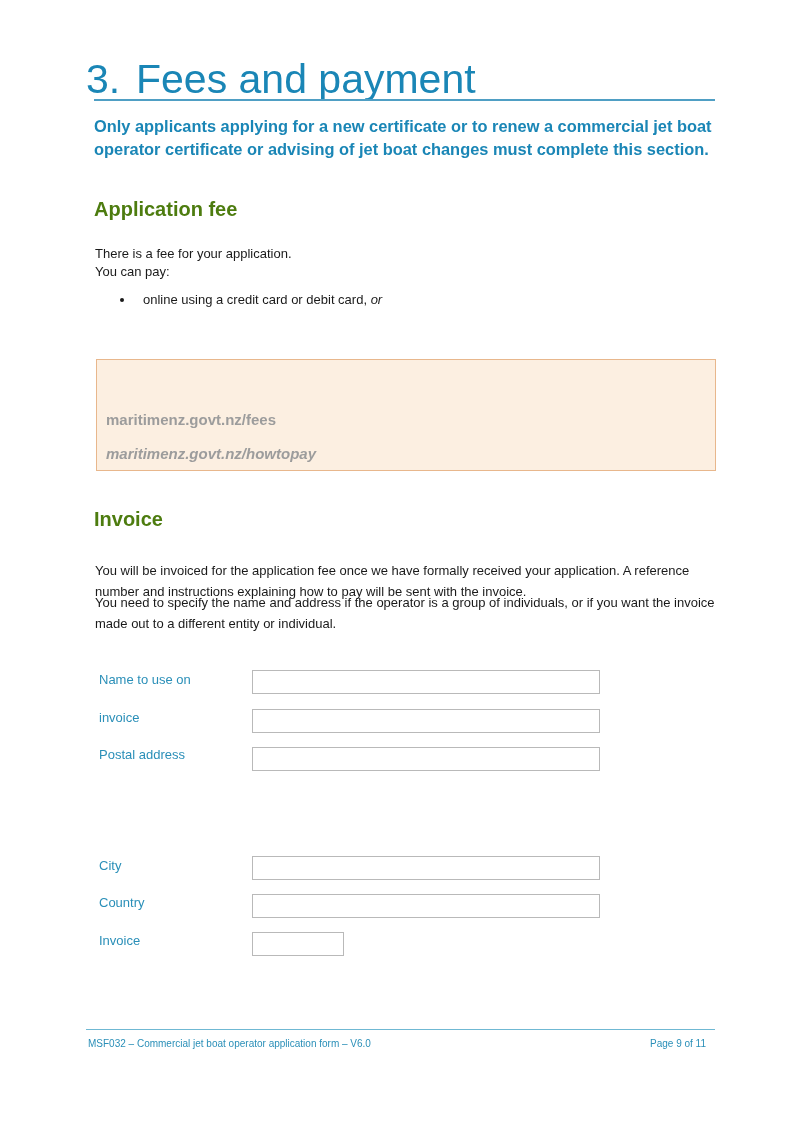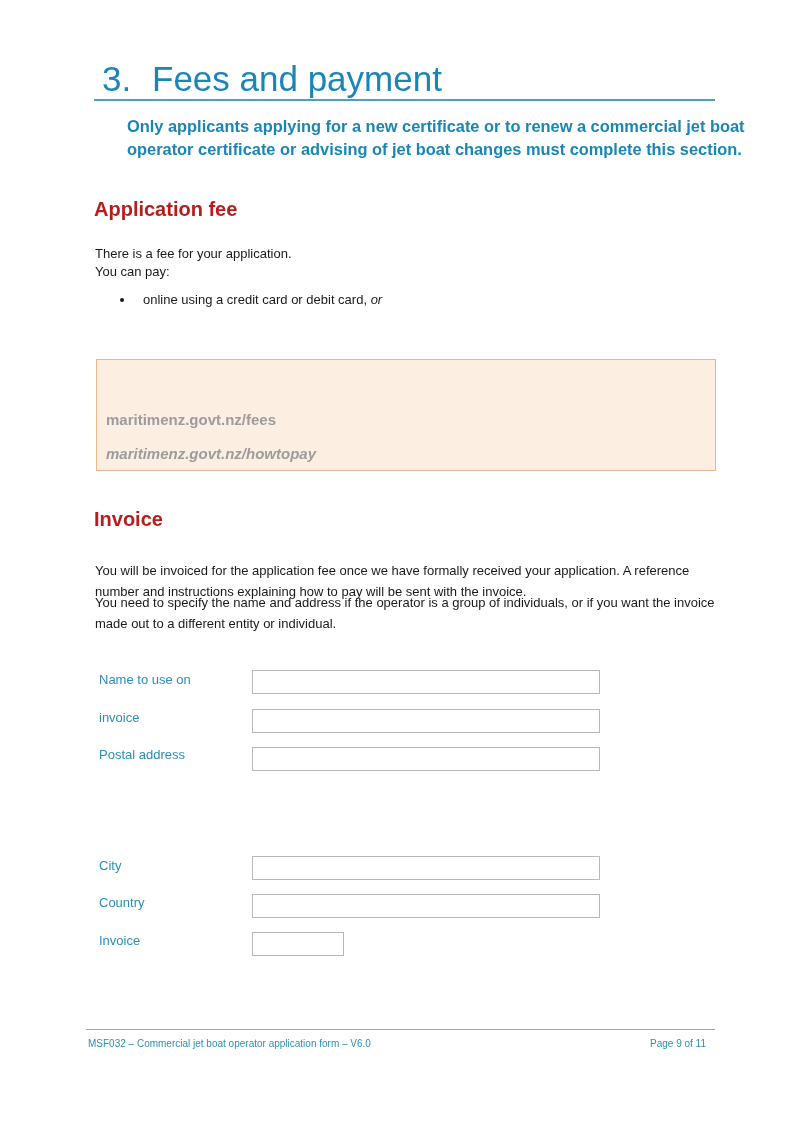--- a/index.html
+++ b/index.html
@@ -1,33 +1,33 @@
 <!DOCTYPE html>
 <html><head>
   <meta charset="utf-8">
   <style>
     * { box-sizing: border-box; margin: 0; padding: 0; }
     html, body { width: 800px; height: 1131px; background: #ffffff; }
     body { position: relative; font-family: "Liberation Sans", sans-serif; color: #1a1a1a; overflow: hidden; }
 
     .page-title {
-      position: absolute; left: 102px; top: 58px; width: 620px;
-      font-size: 35px; color: #1a86b6; font-weight: normal; line-height: 42px;
+      position: absolute; left: 86px; top: 58px; width: 620px;
+      font-size: 41px; color: #1a86b6; font-weight: normal; line-height: 42px;
       white-space: nowrap;
     }
     .page-title .num { display: inline-block; width: 50px; }
     .title-rule {
       position: absolute; left: 94px; top: 99px; width: 621px; height: 2px; background: #4f9fc4;
     }
     .intro {
       position: absolute; left: 94px; top: 115px; width: 630px;
-      font-size: 16.4px; line-height: 23px; color: #1a86b6; font-weight: bold; margin-left: 33px;
+      font-size: 16.4px; line-height: 23px; color: #1a86b6; font-weight: bold;
     }
     .h2 {
-      position: absolute; left: 94px; font-size: 20px; font-weight: bold; color: #b91c1c;
+      position: absolute; left: 94px; font-size: 20px; font-weight: bold; color: #4d7c0f;
     }
     .para {
       position: absolute; left: 95px; width: 630px; font-size: 13px; line-height: 21px; color: #1a1a1a;
     }
     .bullets { position: absolute; left: 95px; list-style: none; font-size: 13px; color: #1a1a1a; }
     .bullets li { position: relative; padding-left: 48px; height: 28px; line-height: 18px; }
     .bullets li .dot {
       position: absolute; left: 25px; top: 7px; width: 4px; height: 4px; border-radius: 50%; background: #1a1a1a;
     }
     .bullets li em { font-style: italic; }

